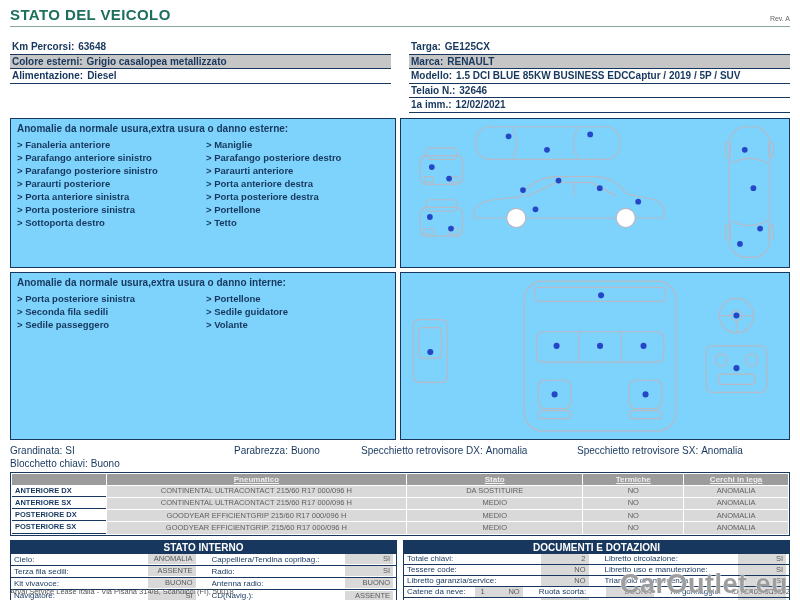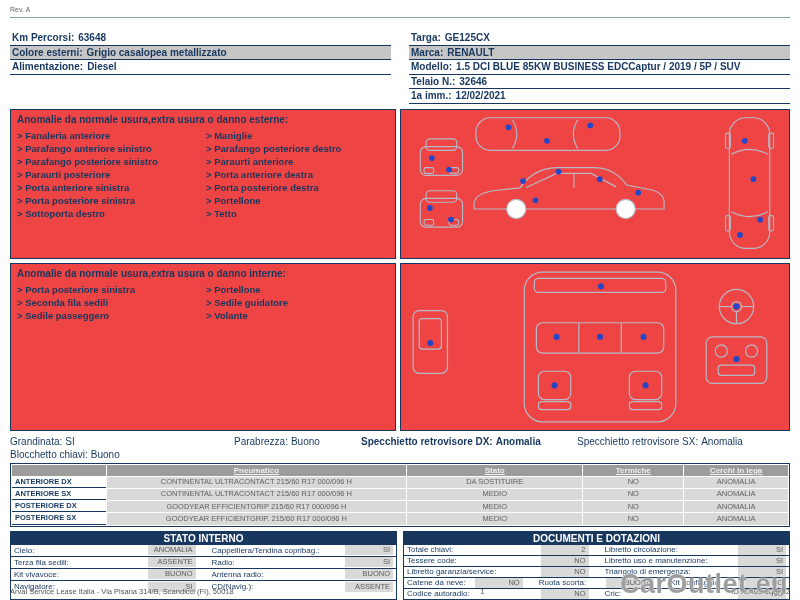--- a/index.html
+++ b/index.html
@@ -19,37 +19,37 @@
 
   
   .info { display:grid; grid-template-columns:1fr 1fr; column-gap:18px; margin-top:13px; }
   .f-row { display:flex; flex-wrap:wrap; font-size:10px; font-weight:bold;
            border-bottom:1px solid #17375e; padding:1px 2px; min-height:13px; line-height:1.15; }
   .f-row.hl { background:#c6c6c6; }
   .f-label { margin-right:4px; white-space:nowrap; }
 
   
   .main { margin-top:5px; display:grid; grid-template-columns:386px 1fr; gap:4px; }
-  .box { border:1px solid #17375e; padding:4px 6px; background:#ef4444; }
+  .box { border:1px solid #17375e; padding:4px 6px; background:#7dd3fc; }
   .h1 { height:150px; } .h2 { height:168px; }
   .box-title { font-size:10px; font-weight:bold; margin-bottom:4px; }
   .anom-cols { display:flex; gap:6px; }
   .anom-cols ul { list-style:none; flex:1; font-size:9.5px; font-weight:bold; }
   .anom-cols li { padding:1px 0; white-space:nowrap; }
   .anom-cols li::before { content:"> "; }
   .diagram-box { padding:2px; display:flex; align-items:center; justify-content:center; }
   .diagram-box svg { width:100%; height:100%; }
 
   
   .cond { margin-top:5px; font-size:10px; }
   .cond-row { display:flex; }
   .c-item { white-space:nowrap; }
   .c-item:nth-child(1){ width:224px; }
   .c-item:nth-child(2){ width:127px; }
-  .c-item:nth-child(3){ width:216px;font-weight:bold; }
+  .c-item:nth-child(3){ width:216px; }
   .c-val { margin-left:3px; }
   .cond-row2 { margin-top:2px; }
 
   
   table.tires { width:100%; margin-top:3px; border:1px solid #17375e;
                 border-collapse:separate; border-spacing:1px; font-size:7.5px; }
   table.tires th { background:#9c9c9c; color:#f0f0f0; font-weight:bold; font-size:8px;
                    padding:1px 2px; text-align:center;text-decoration:underline; }
   table.tires td { padding:1px 3px; line-height:1.1; }
   td.pos { color:#17375e; font-weight:bold; text-align:left; width:94px; border-bottom:1px solid #17375e; }
@@ -76,20 +76,21 @@
   .wm { position:absolute; right:12px; bottom:0px; font-size:27px; font-weight:bold;
         color:rgba(125,125,125,0.75); text-shadow:0 0 2px #ffffff, 0 0 1px #ffffff;
         letter-spacing:.5px; pointer-events:none; }
 </style>
 </head>
 <body>
 
 <div class="page">
 
   <div class="hdr">
+    <div class="title">STATO DEL VEICOLO</div>
     <div class="rev">Rev. A</div>
   </div>
 
   <div class="info">
     <div>
       <div class="f-row">
         <span class="f-label">Km Percorsi:</span>
         <span class="f-value">63648</span>
       </div>
       <div class="f-row hl">

